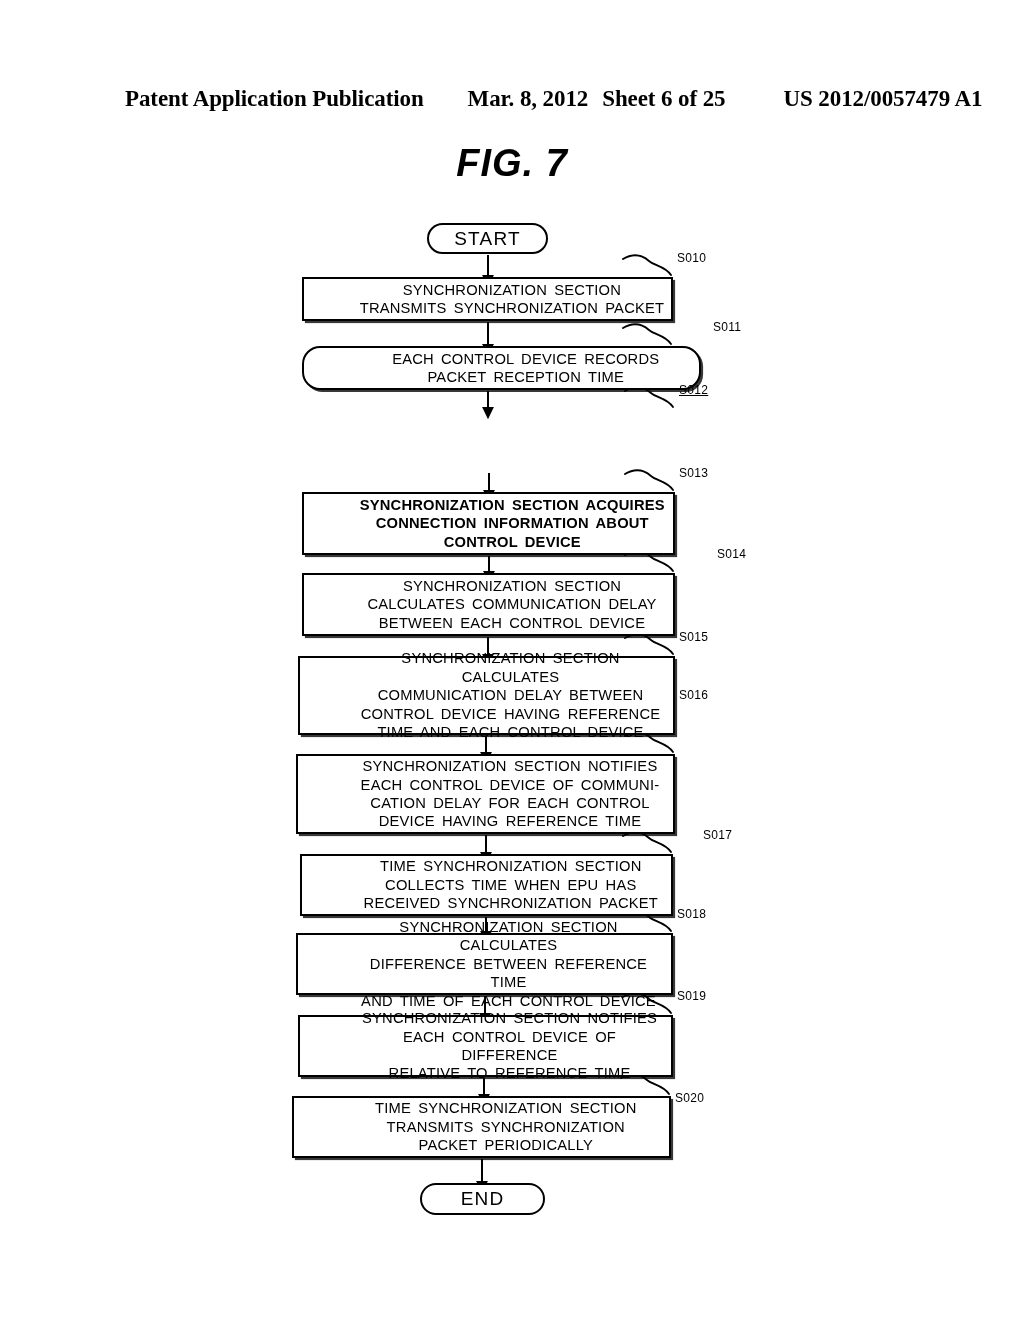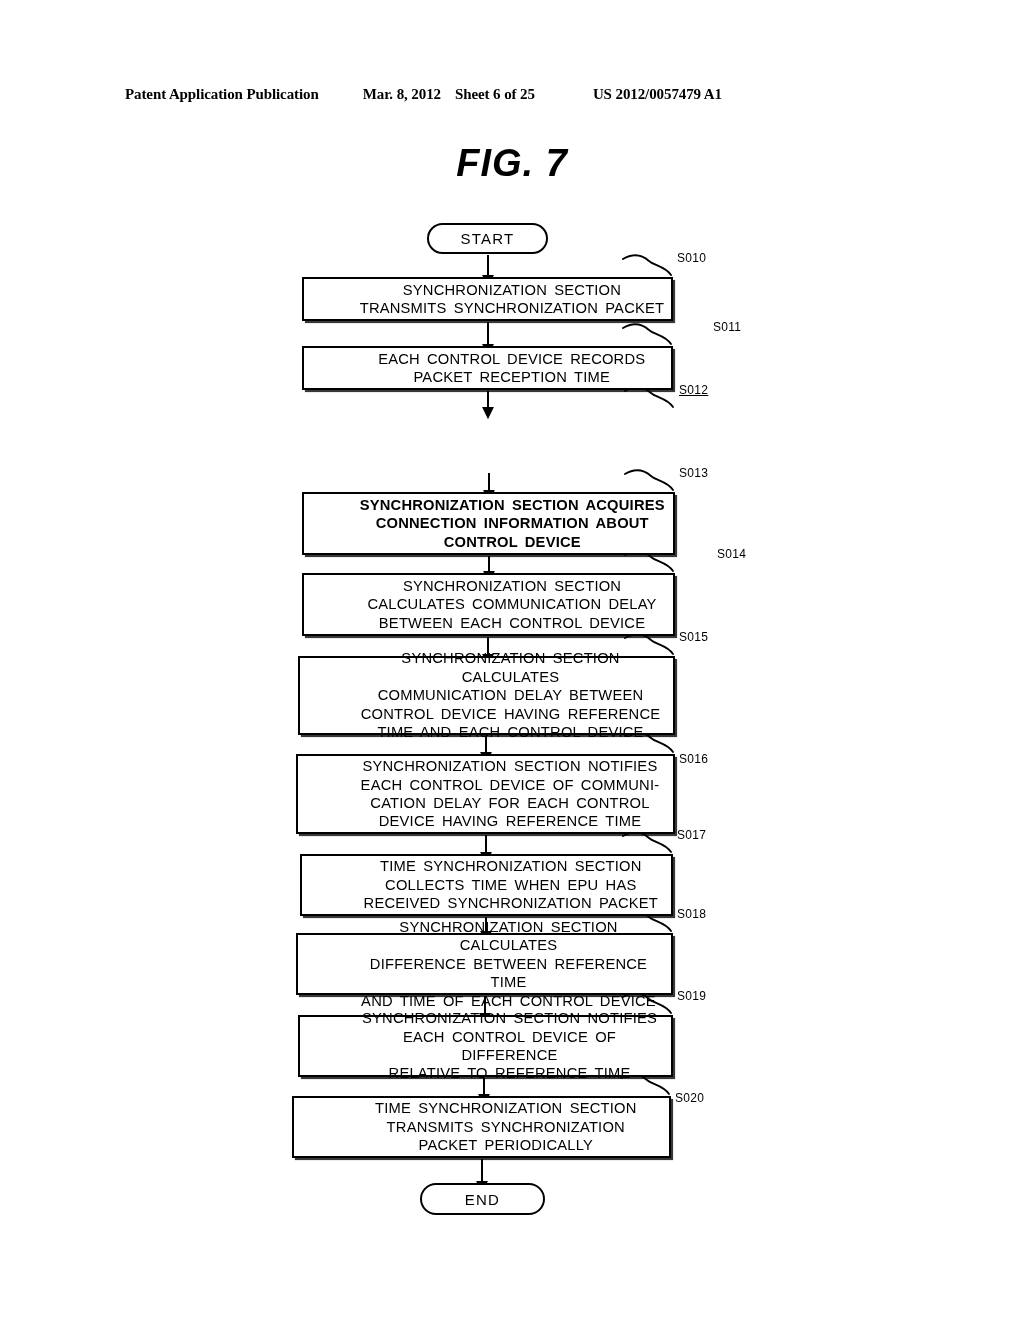--- a/index.html
+++ b/index.html
@@ -20,21 +20,21 @@
   
   .page-header {
     position: absolute;
     top: 86px;
     left: 125px;
     width: 775px;
     display: flex;
     align-items: baseline;
     font-family: "Liberation Serif", serif;
     font-weight: bold;
-    font-size: 15px;
+    font-size: 23px;
     letter-spacing: -0.1px;
     white-space: nowrap;
   }
   .hdr-pub   { flex: 0 0 auto; }
   .hdr-mid   { flex: 0 0 auto; margin-left: 44px; }
   .hdr-date  { margin-right: 14px; }
   .hdr-num   { flex: 0 0 auto; margin-left: 58px; }
 
   
   .fig-title {
@@ -86,21 +86,21 @@
     white-space: pre-line;
   }
 
   
   .term {
     border-radius: 999px;
     border-width: 2.4px;
   }
   .term .txt {
     font-family: "Liberation Sans", sans-serif;
-    font-size: 15px;
+    font-size: 19px;
     letter-spacing: 1.2px;
     word-spacing: 1px;
   }
 
   
   .step-label {
     position: absolute;
     font-family: "Liberation Sans", sans-serif;
     font-size: 12px;
     letter-spacing: 0.3px;
@@ -178,21 +178,21 @@
       <div class="txt">START</div>
     </div>
     <div class="node term" style="left: 420px; top: 1183px; width: 125px; height: 32px;">
       <div class="txt">END</div>
     </div>
     <div class="node proc" style="left: 302px; top: 277px; width: 371px; height: 44px;">
       <div class="txt">SYNCHRONIZATION SECTION
 TRANSMITS SYNCHRONIZATION PACKET</div>
     </div>
     <div class="step-label" style="left: 677px; top: 251px;">S010</div>
-    <div class="node proc" style="left: 302px; top: 346px; width: 371px; height: 44px;">
+    <div class="node proc" style="left: 302px; top: 346px; width: 399px; height: 44px; border-radius: 18px;">
       <div class="txt">EACH CONTROL DEVICE RECORDS
 PACKET RECEPTION TIME</div>
     </div>
     <div class="step-label" style="left: 713px; top: 320px;">S011</div>
     <div class="step-label" style="left: 679px; top: 383px; text-decoration: underline;">S012</div>
     <div class="node proc" style="left: 302px; top: 492px; width: 373px; height: 63px; font-weight: bold;">
       <div class="txt">SYNCHRONIZATION SECTION ACQUIRES
 CONNECTION INFORMATION ABOUT
 CONTROL DEVICE</div>
     </div>
@@ -209,27 +209,27 @@
 CONTROL DEVICE HAVING REFERENCE
 TIME AND EACH CONTROL DEVICE</div>
     </div>
     <div class="step-label" style="left: 679px; top: 630px;">S015</div>
     <div class="node proc" style="left: 296px; top: 754px; width: 379px; height: 80px;">
       <div class="txt">SYNCHRONIZATION SECTION NOTIFIES
 EACH CONTROL DEVICE OF COMMUNI-
 CATION DELAY FOR EACH CONTROL
 DEVICE HAVING REFERENCE TIME</div>
     </div>
-    <div class="step-label" style="left: 679px; top: 752px;">S016</div>
+    <div class="step-label" style="left: 679px; top: 688px;">S016</div>
     <div class="node proc" style="left: 300px; top: 854px; width: 373px; height: 62px;">
       <div class="txt">TIME SYNCHRONIZATION SECTION
 COLLECTS TIME WHEN EPU HAS
 RECEIVED SYNCHRONIZATION PACKET</div>
     </div>
-    <div class="step-label" style="left: 677px; top: 828px; text-align: right;">S017</div>
+    <div class="step-label" style="left: 703px; top: 828px; text-align: right;">S017</div>
     <div class="node proc" style="left: 296px; top: 933px; width: 377px; height: 62px;">
       <div class="txt">SYNCHRONIZATION SECTION CALCULATES
 DIFFERENCE BETWEEN REFERENCE TIME
 AND TIME OF EACH CONTROL DEVICE</div>
     </div>
     <div class="step-label" style="left: 677px; top: 907px;">S018</div>
     <div class="node proc" style="left: 298px; top: 1015px; width: 375px; height: 62px;">
       <div class="txt">SYNCHRONIZATION SECTION NOTIFIES
 EACH CONTROL DEVICE OF DIFFERENCE
 RELATIVE TO REFERENCE TIME</div>

